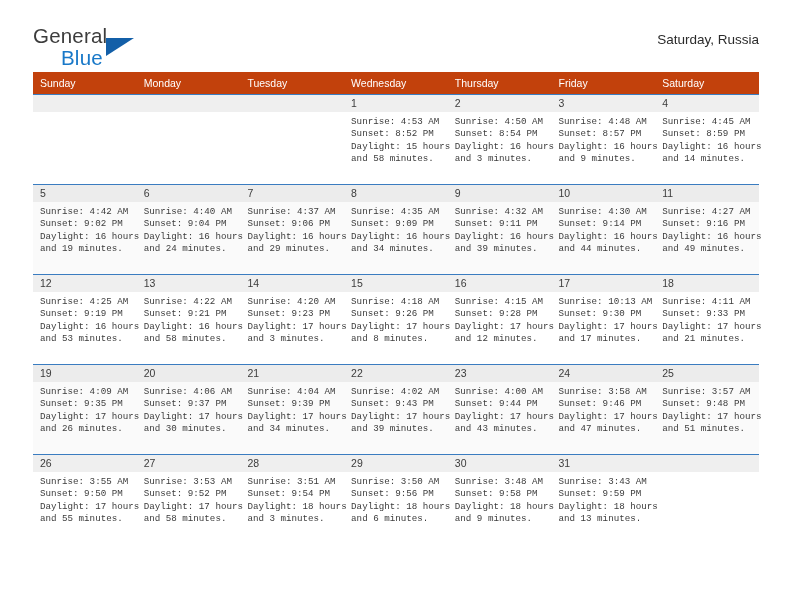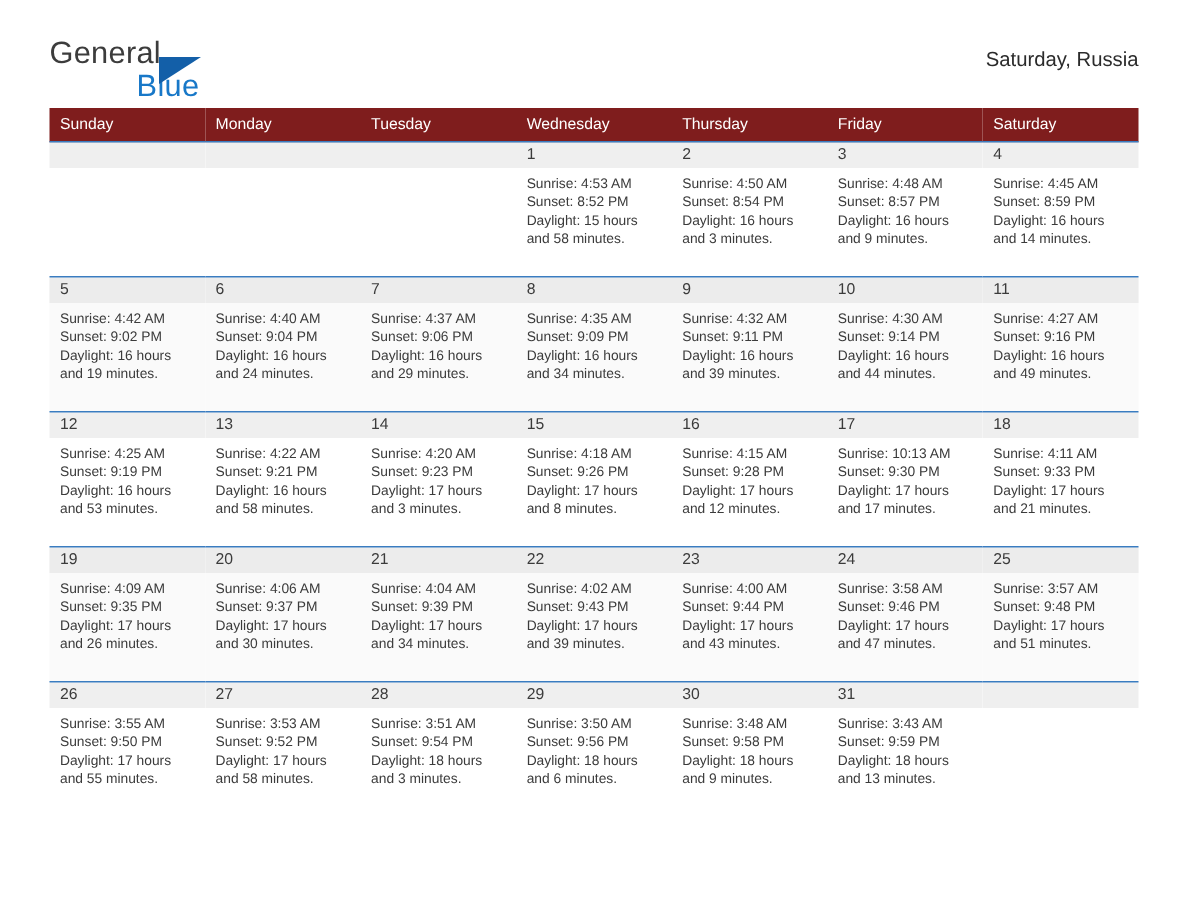--- a/index.html
+++ b/index.html
@@ -37,21 +37,20 @@
     letter-spacing: 0.2px;
     display: block;
   }
   .brand-blue {
     font-size: 20.5px;
     color: #1878c8;
     letter-spacing: 0.2px;
     display: block;
     margin-top: 1px;
     margin-left: 28px;
-    text-align: center;
   }
   .brand-flag {
     position: absolute;
     left: 73px;
     top: 12px;
     width: 0;
     height: 0;
     border-left: 28px solid #135fa8;
     border-bottom: 18px solid transparent;
   }
@@ -68,21 +67,21 @@
     margin-top: 6px;
   }
 
   
   .calendar {
     width: 726px;
     border-collapse: collapse;
     table-layout: fixed;
   }
   .calendar thead th {
-    background: #7f1d1d;
+    background: #c2410c;
     color: #ffffff;
     font-size: 10.5px;
     font-weight: normal;
     text-align: left;
     padding: 5px 0 5px 7px;
     height: 21px;
     border: none;
   }
   .calendar tbody td {
     width: 103.7px;
@@ -97,20 +96,21 @@
     background: #efefef;
     height: 17px;
     padding: 2px 0 0 7px;
     font-size: 10.5px;
     color: #3b3b3b;
     line-height: 13px;
   }
   tr.alt .daynum-band { background: #ececec; }
   .cell-body {
     padding: 4px 6px 0 7px;
+    font-family: Liberation Mono, monospace;
   }
   .cell-line {
     font-size: 9.2px;
     color: #3b3b3b;
     line-height: 12.4px;
     white-space: nowrap;
   }
   .empty .daynum-band { background: #efefef; }
   .empty .cell-body { visibility: hidden; }
 </style>

